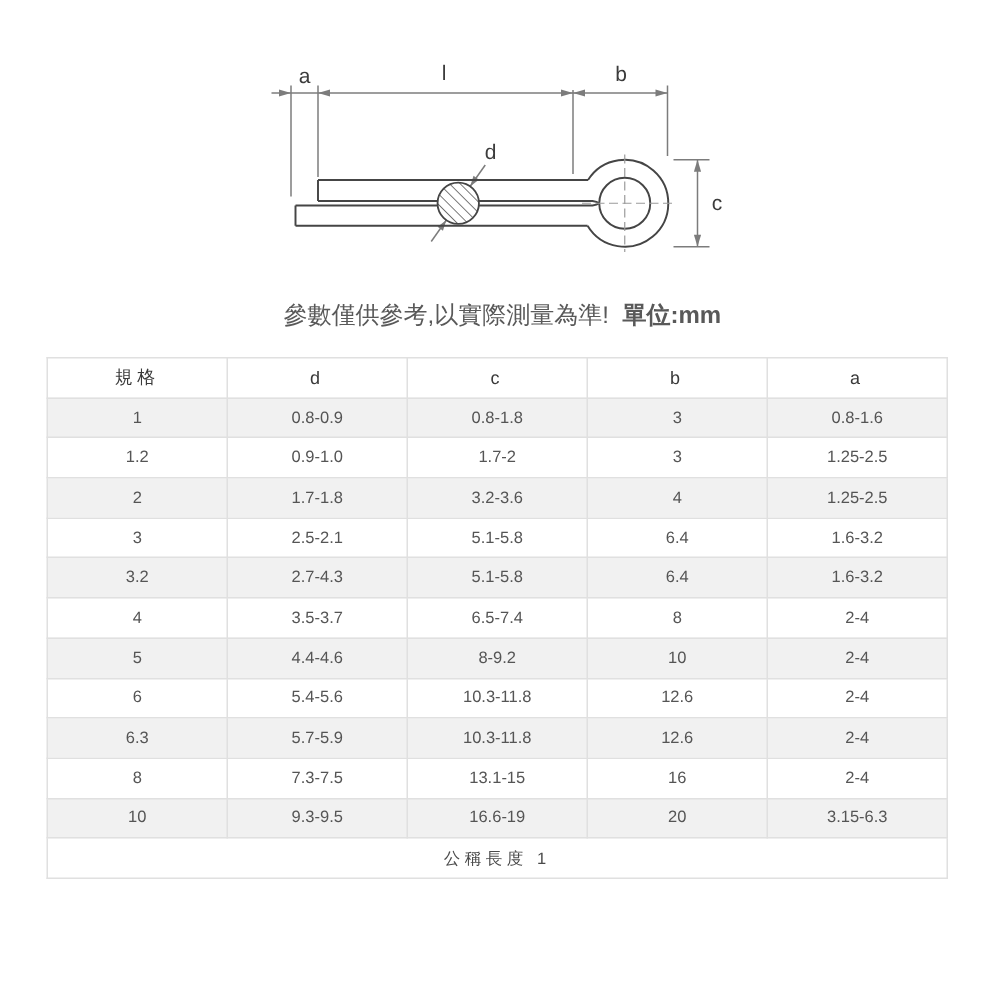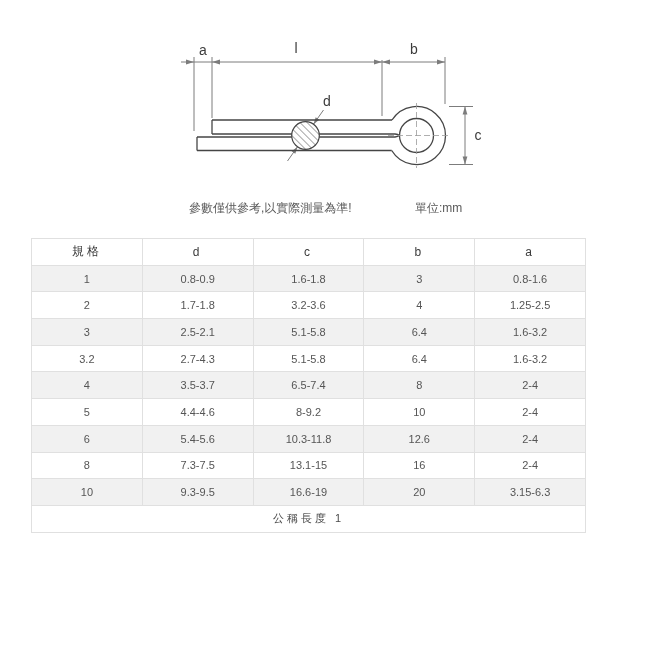--- a/index.html
+++ b/index.html
@@ -3,25 +3,25 @@
 <meta charset="utf-8">
 <style>
   html,body{margin:0;padding:0;background:#fff;}
   .page{
     position:relative;width:660px;height:660px;background:#ffffff;
     font-family:"Liberation Sans",sans-serif;overflow:hidden;
   }
   .diagram-svg{position:absolute;left:172px;top:8px;}
   .dim-label{font-size:14px;fill:#3c3c3c;font-family:"Liberation Sans",sans-serif;}
   .note-row{position:absolute;top:200px;left:0;width:660px;height:16px;
-    font-size:12px;color:#595959;}
+    font-size:16px;color:#595959;}
   .note-disclaimer{position:absolute;left:189px;top:0;}
-  .note-unit{position:absolute;left:415px;top:0;}
+  .note-unit{position:absolute;left:415px;top:0;font-weight:bold;}
   table.spec{
-    position:absolute;left:31px;top:238px;width:555px;
+    position:absolute;left:31px;top:238px;width:601px;
     border-collapse:collapse;table-layout:fixed;
     font-size:11px;color:#555555;background:#fff;
     border:1px solid #d6d6d6;
   }
   table.spec th,table.spec td{
     border:1px solid #e0e0e0;text-align:center;vertical-align:middle;
     height:26.7px;padding:0;font-weight:normal;box-sizing:border-box;
   }
   table.spec th{font-size:12px;color:#3a3a3a;letter-spacing:3px;background:#ffffff;}
   table.spec tbody tr:nth-child(odd){background:#f1f1f1;}
@@ -111,23 +111,30 @@
         <th>d</th>
         <th>c</th>
         <th>b</th>
         <th>a</th>
       </tr>
     </thead>
     <tbody>
         <tr>
           <td>1</td>
           <td>0.8-0.9</td>
-          <td>1.6-1.8</td>
+          <td>0.8-1.8</td>
           <td>3</td>
           <td>0.8-1.6</td>
+        </tr>
+        <tr>
+          <td>1.2</td>
+          <td>0.9-1.0</td>
+          <td>1.7-2</td>
+          <td>3</td>
+          <td>1.25-2.5</td>
         </tr>
         <tr>
           <td>2</td>
           <td>1.7-1.8</td>
           <td>3.2-3.6</td>
           <td>4</td>
           <td>1.25-2.5</td>
         </tr>
         <tr>
           <td>3</td>
@@ -153,20 +160,27 @@
         <tr>
           <td>5</td>
           <td>4.4-4.6</td>
           <td>8-9.2</td>
           <td>10</td>
           <td>2-4</td>
         </tr>
         <tr>
           <td>6</td>
           <td>5.4-5.6</td>
+          <td>10.3-11.8</td>
+          <td>12.6</td>
+          <td>2-4</td>
+        </tr>
+        <tr>
+          <td>6.3</td>
+          <td>5.7-5.9</td>
           <td>10.3-11.8</td>
           <td>12.6</td>
           <td>2-4</td>
         </tr>
         <tr>
           <td>8</td>
           <td>7.3-7.5</td>
           <td>13.1-15</td>
           <td>16</td>
           <td>2-4</td>

